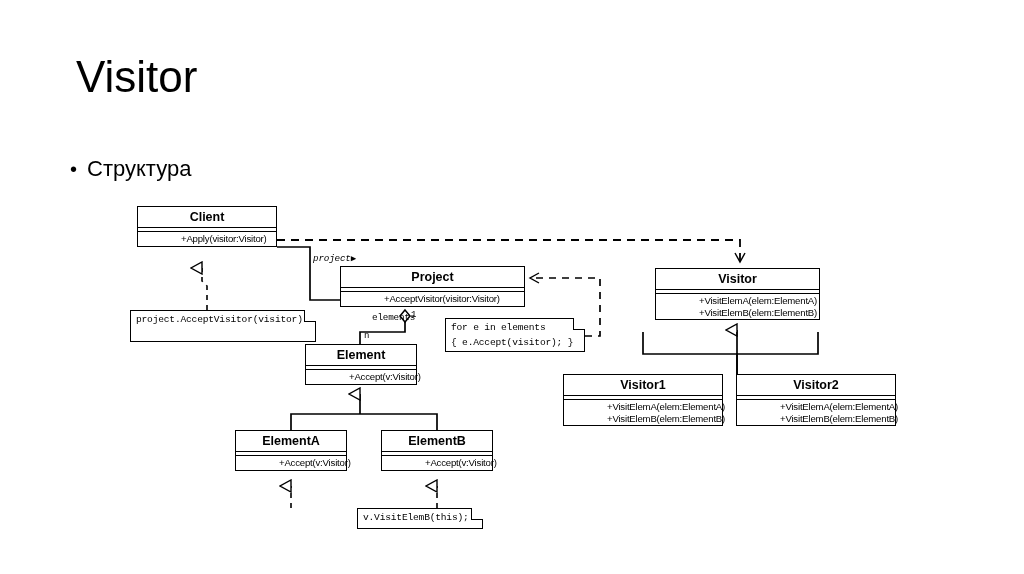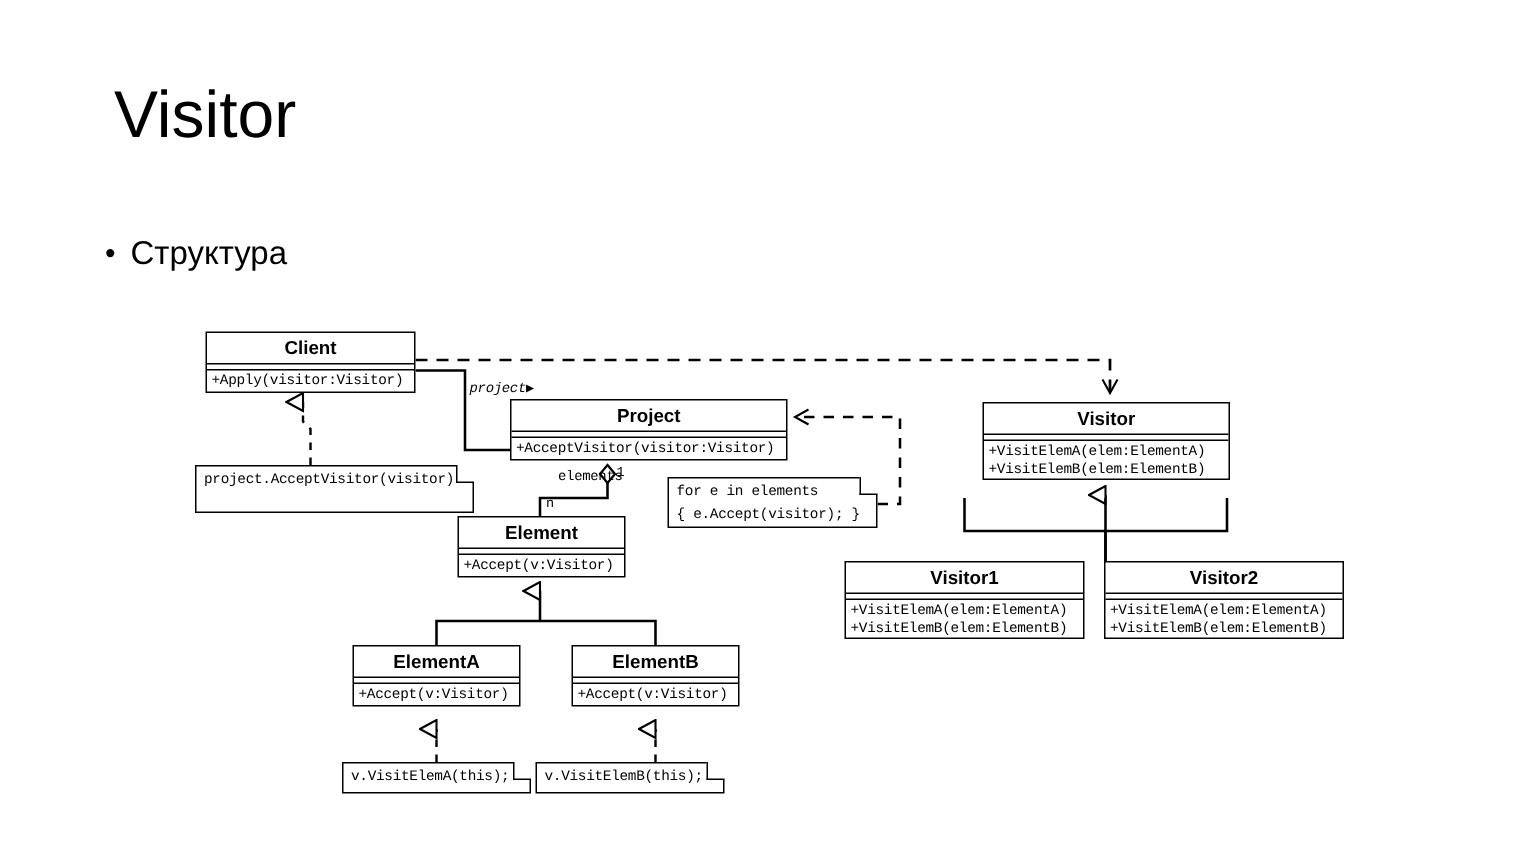--- a/index.html
+++ b/index.html
@@ -70,26 +70,27 @@
   .uml-class .sep {
     border-top: 1.6px solid #000000;
     height: 3px;
     border-bottom: 1.6px solid #000000;
     box-sizing: content-box;
   }
   .uml-class .cls-ops {
     padding: 1px 2px 1px 3px;
   }
   .uml-class .op {
-    font-family: Liberation Mono, monospace;
+    font-family: Liberation Sans, sans-serif;
     font-size: 9.6px;
     line-height: 11.5px;
     color: #000000;
     white-space: nowrap;
     letter-spacing: -0.2px;
+    margin-left: 40px;
   }
   
   .uml-note {
     position: absolute;
     box-sizing: border-box;
     background: #ffffff;
     border: 1.5px solid #000000;
   }
   .uml-note .note-text {
     font-family: "Liberation Mono", monospace;
@@ -213,21 +214,21 @@
     <g>
       <path d="M 291 508 L 291 486" fill="none" stroke="#000000" stroke-width="1.6" stroke-dasharray="5,5" marker-end="url(#hollowTriUp)"></path>
     </g>
 
     
     <g>
       <path d="M 437 508 L 437 486" fill="none" stroke="#000000" stroke-width="1.6" stroke-dasharray="5,5" marker-end="url(#hollowTriUp)"></path>
     </g>
   </svg>
 
-  <div class="uml-class" style="left:137px; top:221px; width:140px;">
+  <div class="uml-class" style="left:137px; top:206px; width:140px;">
     <div class="cls-name">Client</div>
     <div class="sep"></div>
     <div class="cls-ops">
       <div class="op">+Apply(visitor:Visitor)</div>
     </div>
   </div>
 
   <div class="uml-class" style="left:340px; top:266px; width:185px;">
     <div class="cls-name">Project</div>
     <div class="sep"></div>
@@ -293,25 +294,20 @@
     <div class="fold"></div>
   </div>
 
   <div class="uml-note" style="left:445px; top:318px; width:140px; height:34px;">
     <div class="note-text">for e in elements</div>
     <div class="note-text" style="padding-top:0;">{ e.Accept(visitor); }</div>
     <div class="fold-cut"></div>
     <div class="fold"></div>
   </div>
 
-  <div class="uml-note" style="left:228px; top:508px; width:126px; height:21px;">
-    <div class="note-text">v.VisitElemA(this);</div>
-    <div class="fold-cut"></div>
-    <div class="fold"></div>
-  </div>
 
   <div class="uml-note" style="left:357px; top:508px; width:126px; height:21px;">
     <div class="note-text">v.VisitElemB(this);</div>
     <div class="fold-cut"></div>
     <div class="fold"></div>
   </div>
 
   <div class="edge-label" style="left:313px; top:253px;font-style:italic;">
     <span>project</span><span style="font-size:9px;">▶</span>
   </div>

